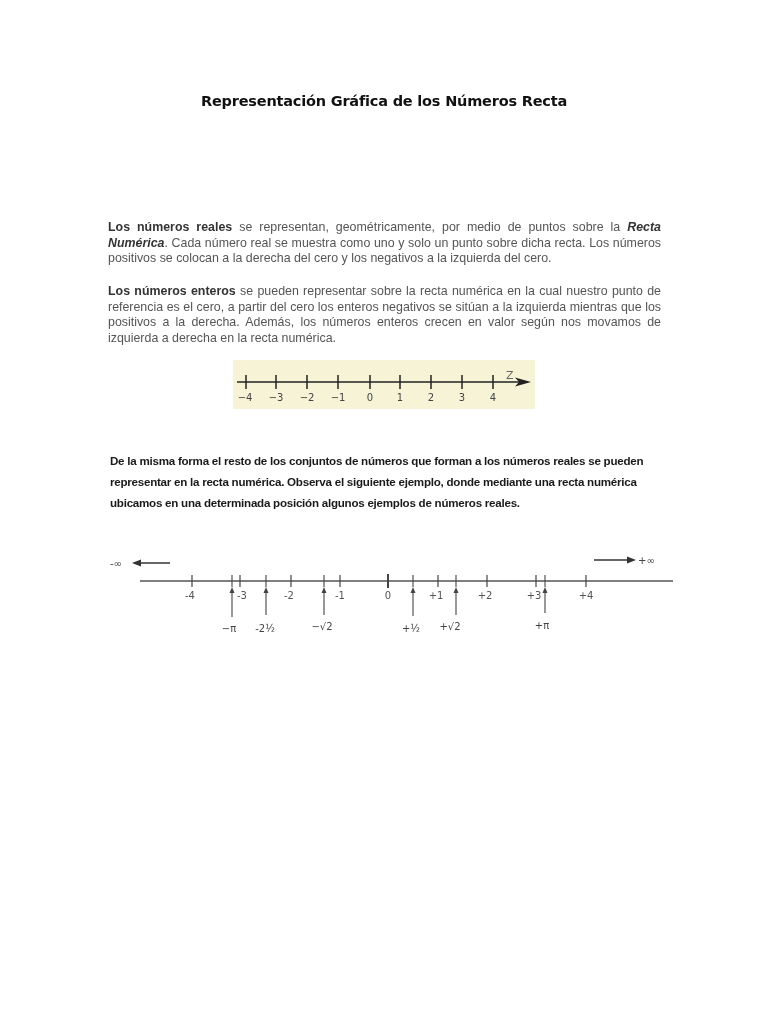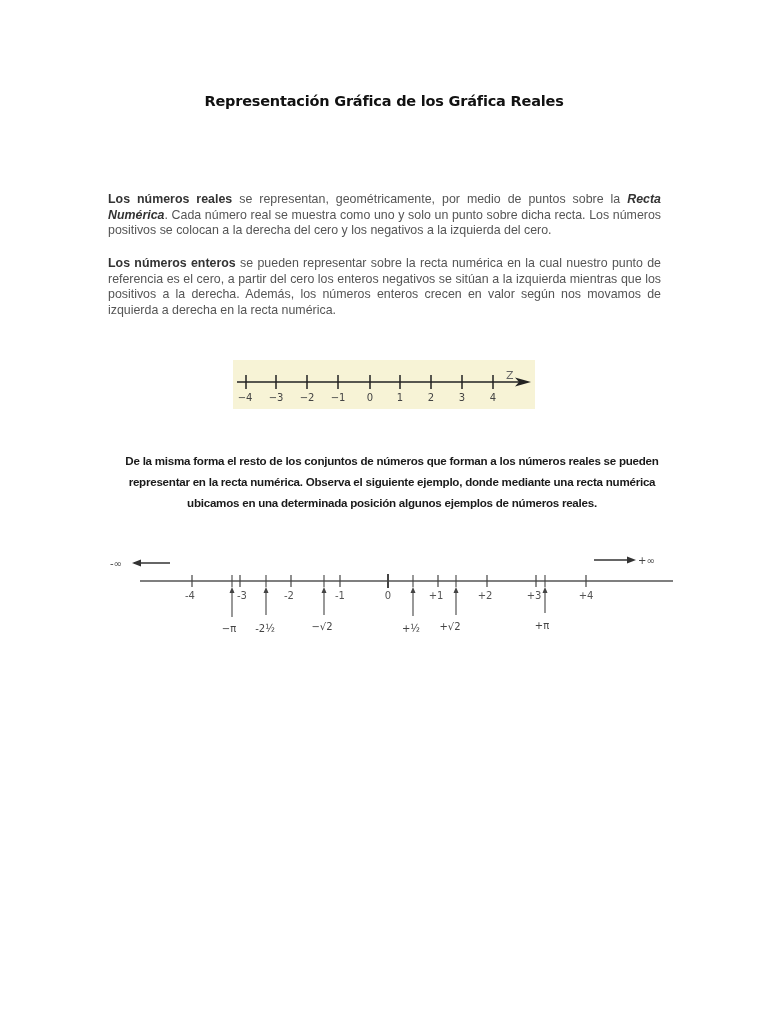--- a/index.html
+++ b/index.html
@@ -28,38 +28,37 @@
     letter-spacing: -0.2px;
   }
   .para {
     position: absolute;
     left: 108px;
     width: 553px;
     font-size: 12.4px;
     line-height: 15.6px;
     text-align: justify;
     color: #555;
+    margin-top: 28px;
   }
   .para b { color: #333; }
   .para .bi { font-weight: bold; font-style: italic; color: #333; }
   #p1 { top: 192px; }
   #p2 { top: 256px; }
   .center-para {
     position: absolute;
     left: 110px;
     width: 548px;
     top: 450px;
-    text-align: center;
     font-family: "Liberation Sans Narrow", "Liberation Sans", sans-serif;
     font-weight: bold;
     font-size: 11.6px;
     line-height: 21px;
     color: #1a1a1a;
     letter-spacing: -0.25px;
-    margin-left: 8px;
   }
   .figure {
     position: absolute;
   }
   #fig1 {
     left: 233px;
     top: 360px;
     width: 302px;
     height: 49px;
     background: #f7f3d6;
@@ -70,21 +69,21 @@
     width: 590px;
     height: 105px;
   }
   svg text {
     font-family: "DejaVu Sans", sans-serif;
   }
 </style>
 </head>
 <body>
 
-<div class="title">Representación Gráfica de los Gráfica Reales</div>
+<div class="title">Representación Gráfica de los Números Recta</div>
 
 <div class="para" id="p1"><b>Los números reales</b><span> se representan, geométricamente, por medio de puntos sobre la </span><span class="bi">Recta Numérica</span><span>. Cada número real se muestra como uno y solo un punto sobre dicha recta. Los números positivos se colocan a la derecha del cero y los negativos a la izquierda del cero.</span></div>
 
 <div class="para" id="p2"><b>Los números enteros</b><span> se pueden representar sobre la recta numérica en la cual nuestro punto de referencia es el cero, a partir del cero los enteros negativos se sitúan a la izquierda mientras que los positivos a la derecha. Además, los números enteros crecen en valor según nos movamos de izquierda a derecha en la recta numérica.</span></div>
 
 <div class="figure" id="fig1">
   <svg width="302" height="49" viewBox="0 0 302 49">
     <line x1="4" y1="22" x2="290" y2="22" stroke="#222" stroke-width="1.6"></line>
     <polygon points="282,17.5 298,22 282,26.5 286,22" fill="#222"></polygon>
     <g stroke="#222" stroke-width="1.5">

